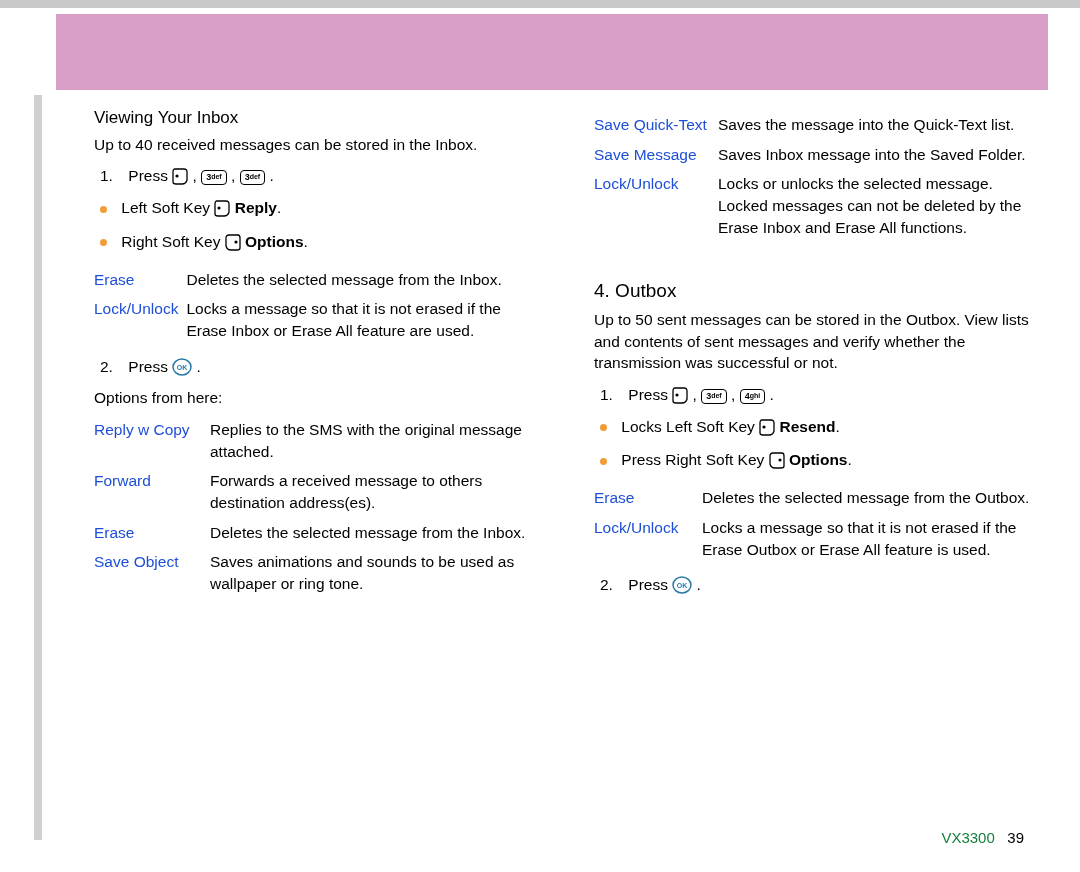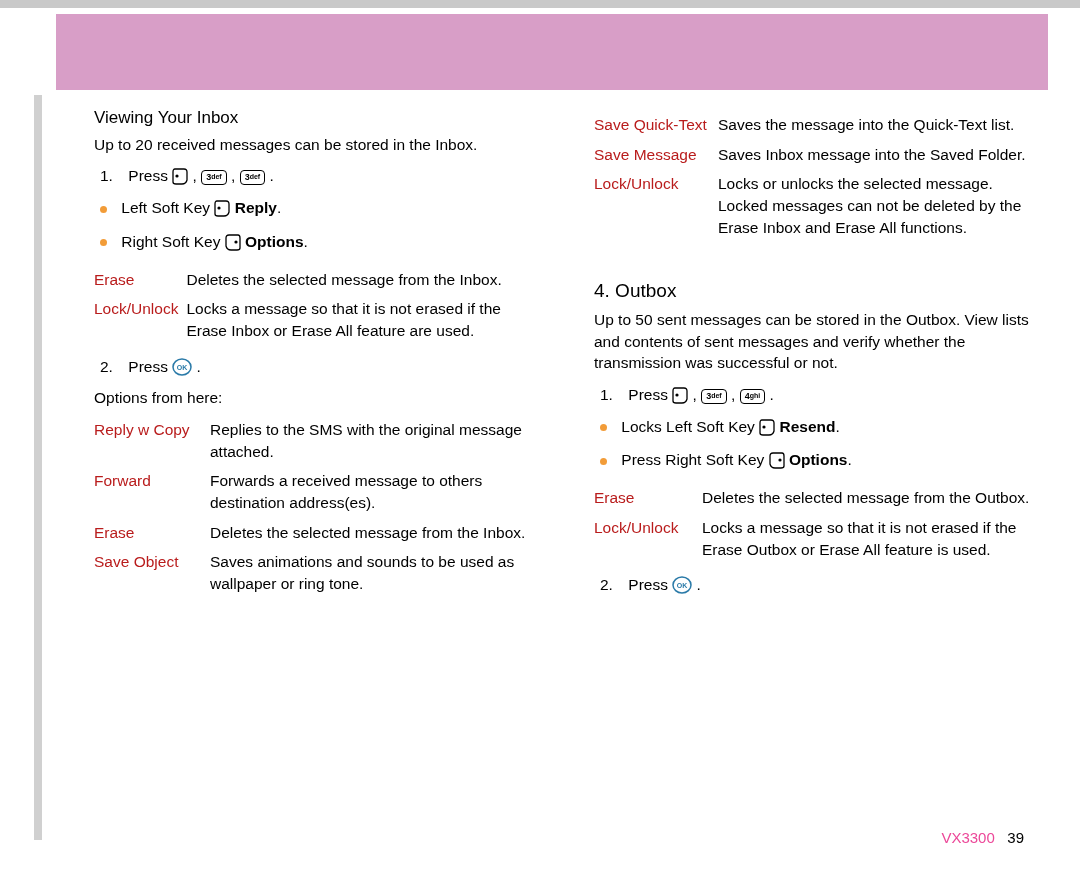--- a/index.html
+++ b/index.html
@@ -11,45 +11,45 @@
   .col{width:440px}
   h3{font-size:17px;font-weight:normal;margin:0 0 4px 0}
   h2{font-size:19px;font-weight:normal;margin:0 0 4px 0}
   p{margin:0 0 6px 0}
   .step{margin:10px 0 10px 6px}
   .step .num{display:inline-block;width:24px}
   .dot-item{margin:0 0 12px 6px}
   .dot{display:inline-block;width:7px;height:7px;background:#f29c38;border-radius:50%;margin-right:10px;vertical-align:middle}
   table.def{border-collapse:collapse;margin:4px 0 6px 0}
   table.def td{vertical-align:top;padding:4px 0}
-  table.def td.tm{color:#b91c1c;padding-right:8px;white-space:nowrap}
+  table.def td.tm{color:#1d4ed8;padding-right:8px;white-space:nowrap}
   .bold{font-weight:bold}
   .footer{position:absolute;right:56px;bottom:24px;font-size:15px}
-  .footer .model{color:#ec4899}
+  .footer .model{color:#15803d}
   
   .key-soft{display:inline-block;width:16px;height:18px;vertical-align:-4px}
   .key-soft svg{width:16px;height:18px}
   .key-num{display:inline-block;border:1.5px solid #000;border-radius:4px;padding:0 4px;font-size:9px;font-weight:bold;line-height:13px;height:13px;vertical-align:1px;font-family:Arial}
   .key-num sub{font-size:7px;vertical-align:baseline;position:relative;top:-1px}
   .key-ok{display:inline-block;width:20px;height:20px;vertical-align:-5px}
   .key-ok svg{width:20px;height:20px}
 </style>
 </head>
 <body>
 
 <div class="top-border"></div>
 <div class="pink-band"></div>
 <div class="gray-line"></div>
 
 <div class="content">
 <div class="columns">
 
 <div class="col">
   <h3>Viewing Your Inbox</h3>
-  <p>Up to 20 received messages can be stored in the Inbox.</p>
+  <p>Up to 40 received messages can be stored in the Inbox.</p>
 
   <div class="step">
     <span class="num">1.</span>
     <span>Press </span>
     <span class="key-soft"><svg viewBox="0 0 16 18">
               <path d="M3 2 Q1 2 1 5 L1 15 Q1 17 4 17 L10 17 Q14 17 15 13 L15 5 Q15 2 12 2 Z" fill="#fff" stroke="#000" stroke-width="1.3"></path>
               <circle cx="5" cy="9" r="1.6" fill="#000"></circle>
             </svg></span>
     <span> , </span>
     <span class="key-num"><span>3</span><sub>def</sub></span>

